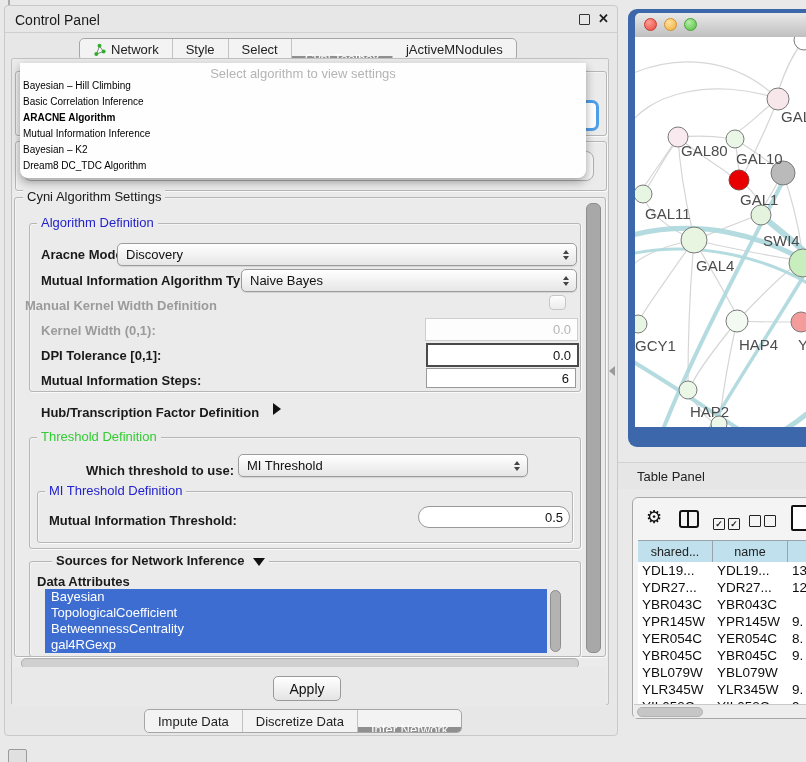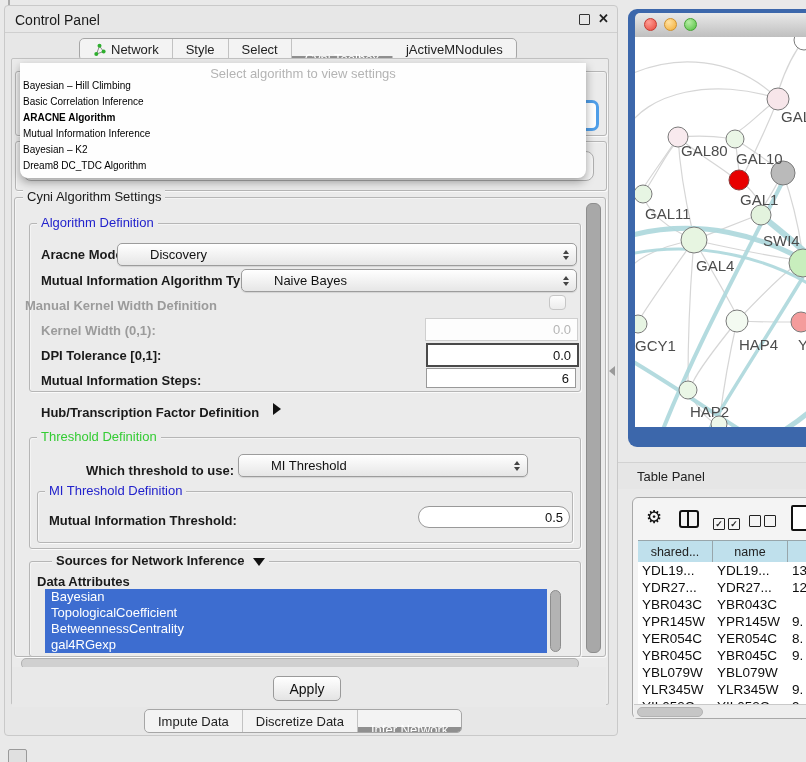--- a/index.html
+++ b/index.html
@@ -27,21 +27,21 @@
   .grp{border:1px solid #b6b6b6;border-radius:3px;
        box-shadow:1px 1px 0 rgba(255,255,255,.75), inset 1px 1px 0 rgba(255,255,255,.45);}
   .grp-title{position:absolute;background:#ebebeb;padding:0 4px;font-size:13px;
              white-space:nowrap;line-height:14px;}
   .blue-t{color:#2222cc;}
   .green-t{color:#33cc33;}
   .lbl{position:absolute;font-size:13px;font-weight:bold;color:#1a1a1a;white-space:nowrap;}
   .lbl.gray{color:#9b9b9b;}
   .combo{position:absolute;background:linear-gradient(#ffffff,#e6e6e6);
          border:1px solid #9c9c9c;border-radius:5px;display:flex;align-items:center;
-         font-size:13px;color:#111;padding-left:32px;box-shadow:0 1px 1px rgba(0,0,0,.10);}
+         font-size:13px;color:#111;padding-left:8px;box-shadow:0 1px 1px rgba(0,0,0,.10);}
   .stepper{position:absolute;right:7px;top:50%;transform:translateY(-50%);
            display:flex;flex-direction:column;gap:2px;}
   .tri-up{width:0;height:0;border-left:3.5px solid transparent;border-right:3.5px solid transparent;
           border-bottom:4.5px solid #444;}
   .tri-dn{width:0;height:0;border-left:3.5px solid transparent;border-right:3.5px solid transparent;
           border-top:4.5px solid #444;}
   .field{position:absolute;background:#fff;border:1px solid #999;display:flex;align-items:center;
          justify-content:flex-end;padding-right:6px;font-size:13px;color:#111;}
   .checkbox{position:absolute;width:15px;height:13px;border:1.5px solid #c6c6c6;border-radius:4px;
             background:linear-gradient(#fdfdfd,#ececec);}

